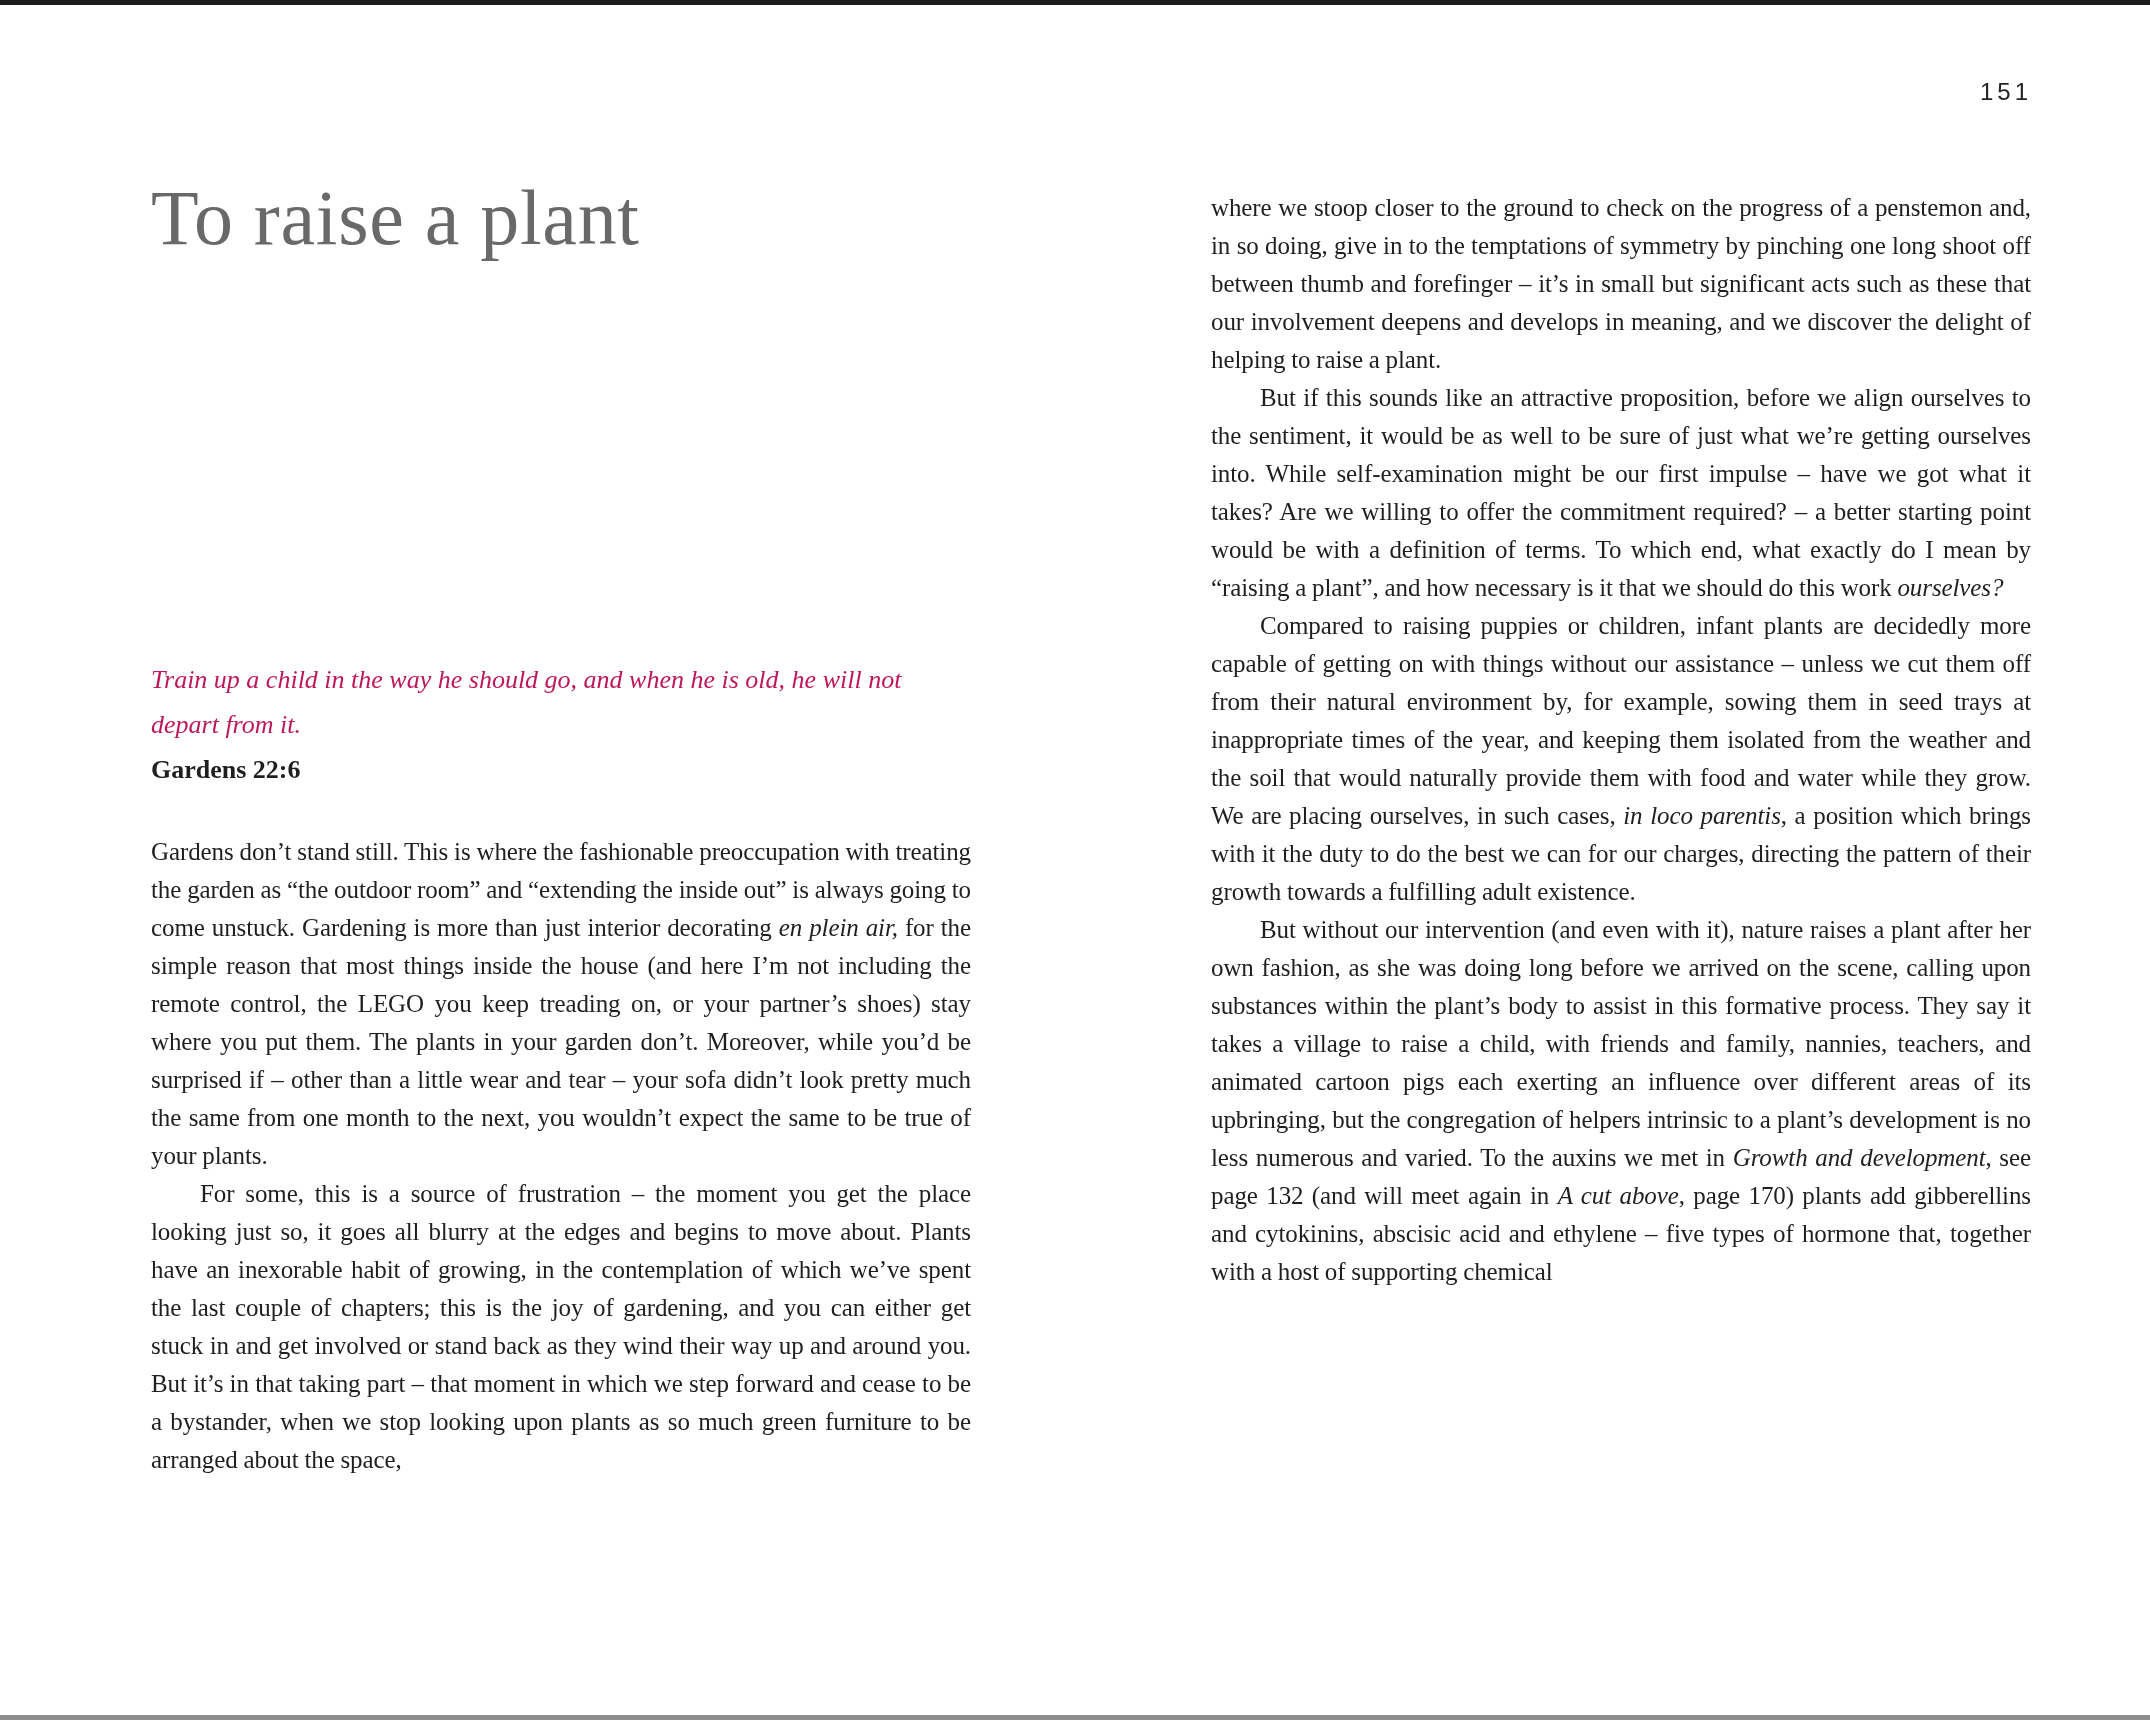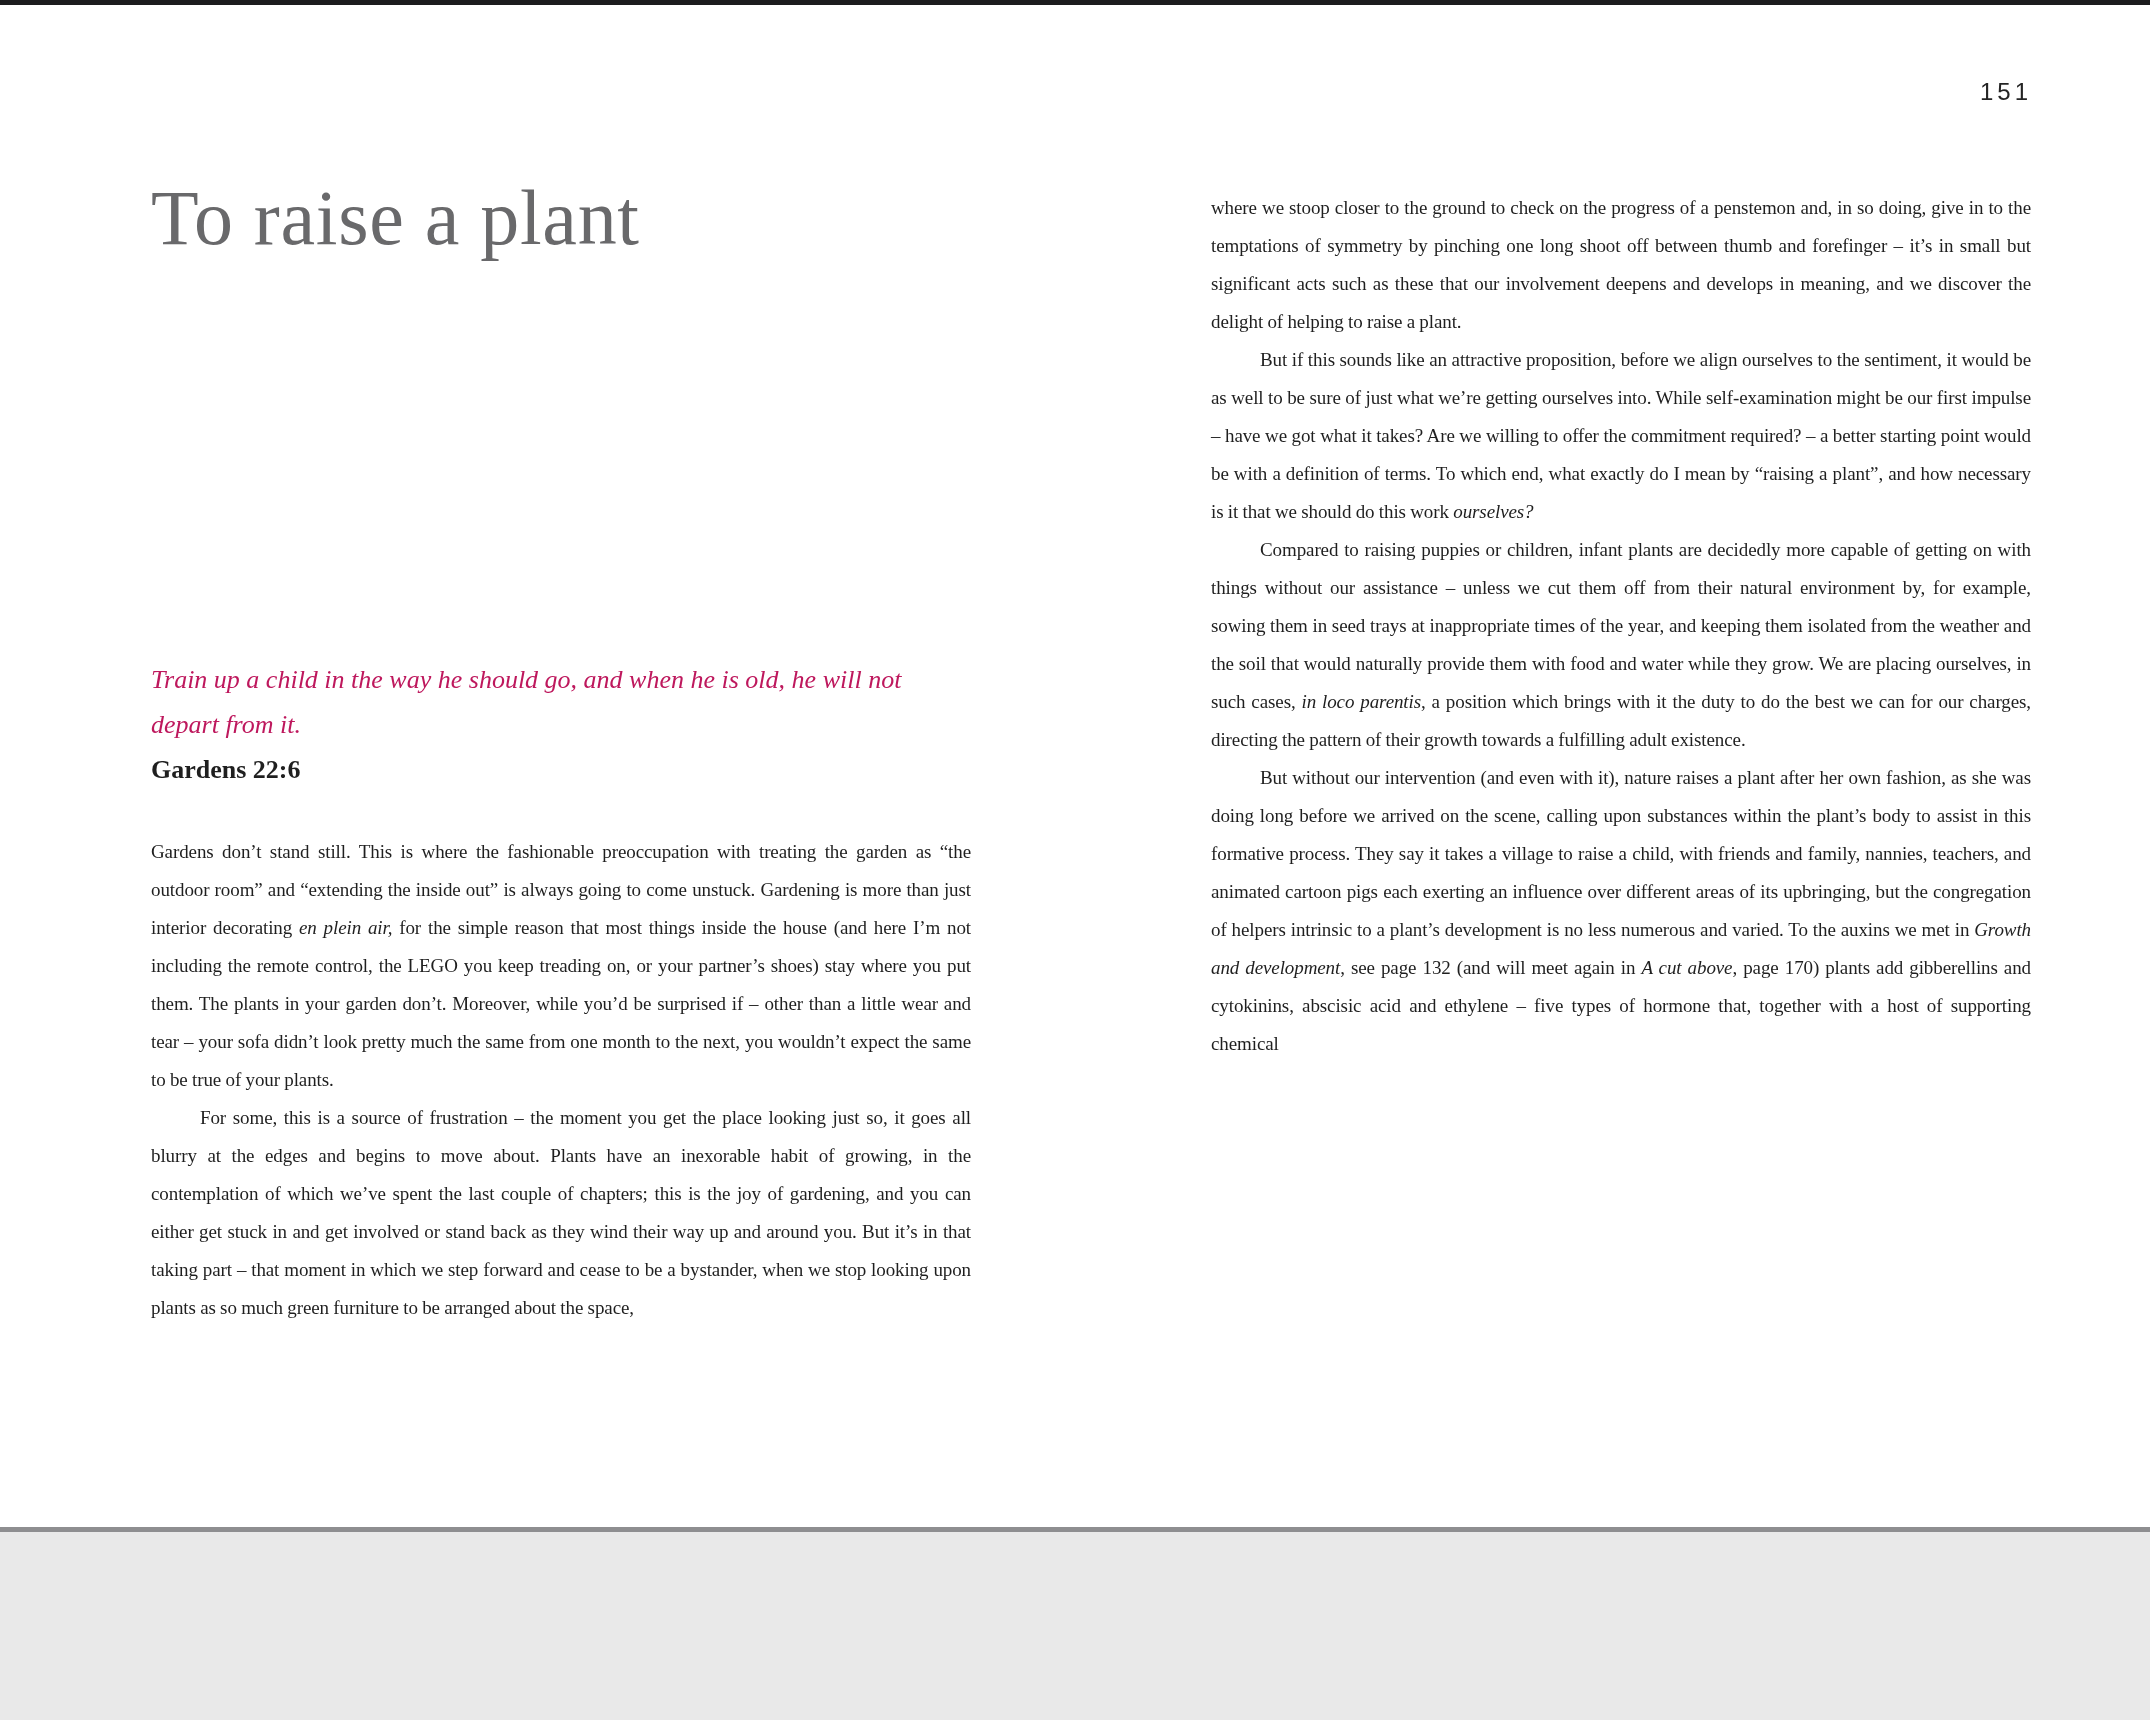--- a/index.html
+++ b/index.html
@@ -1,20 +1,20 @@
 <!DOCTYPE html>
 <html style="font-size:10.8px"><head>
 <meta charset="utf-8">
 <style>
   * { margin: 0; padding: 0; box-sizing: border-box; }
   html, body { background: #e9e9e9; }
   #page {
     position: relative;
     width: 2151px;
-    height: 1532px;
+    height: 1720px;
     background: #ffffff;
     overflow: hidden;
     font-family: "Liberation Serif", serif;
     color: #1f1f1f;
   }
   .top-bar {
     position: absolute; top: 0; left: 0;
     width: 100%; height: 4.7px;
     background: #1c1c1e;
   }
@@ -56,21 +56,21 @@
   .epigraph-attribution {
     font-weight: 700;
     font-size: 26px;
     line-height: 45px;
   }
 
   .body-text { width: 100%; }
   .col-left .body-text { position: absolute; top: 825px; left: 0; }
 
   .body-para {
-    font-size: 19px;
+    font-size: 25px;
     line-height: 38px;
     text-align: justify;
     letter-spacing: -0.1px;
     word-spacing: -0.3px;
   }
   .body-para.indent { text-indent: 49px; }
   .body-para em { font-style: italic; }
 </style>
 </head>
 <body>

